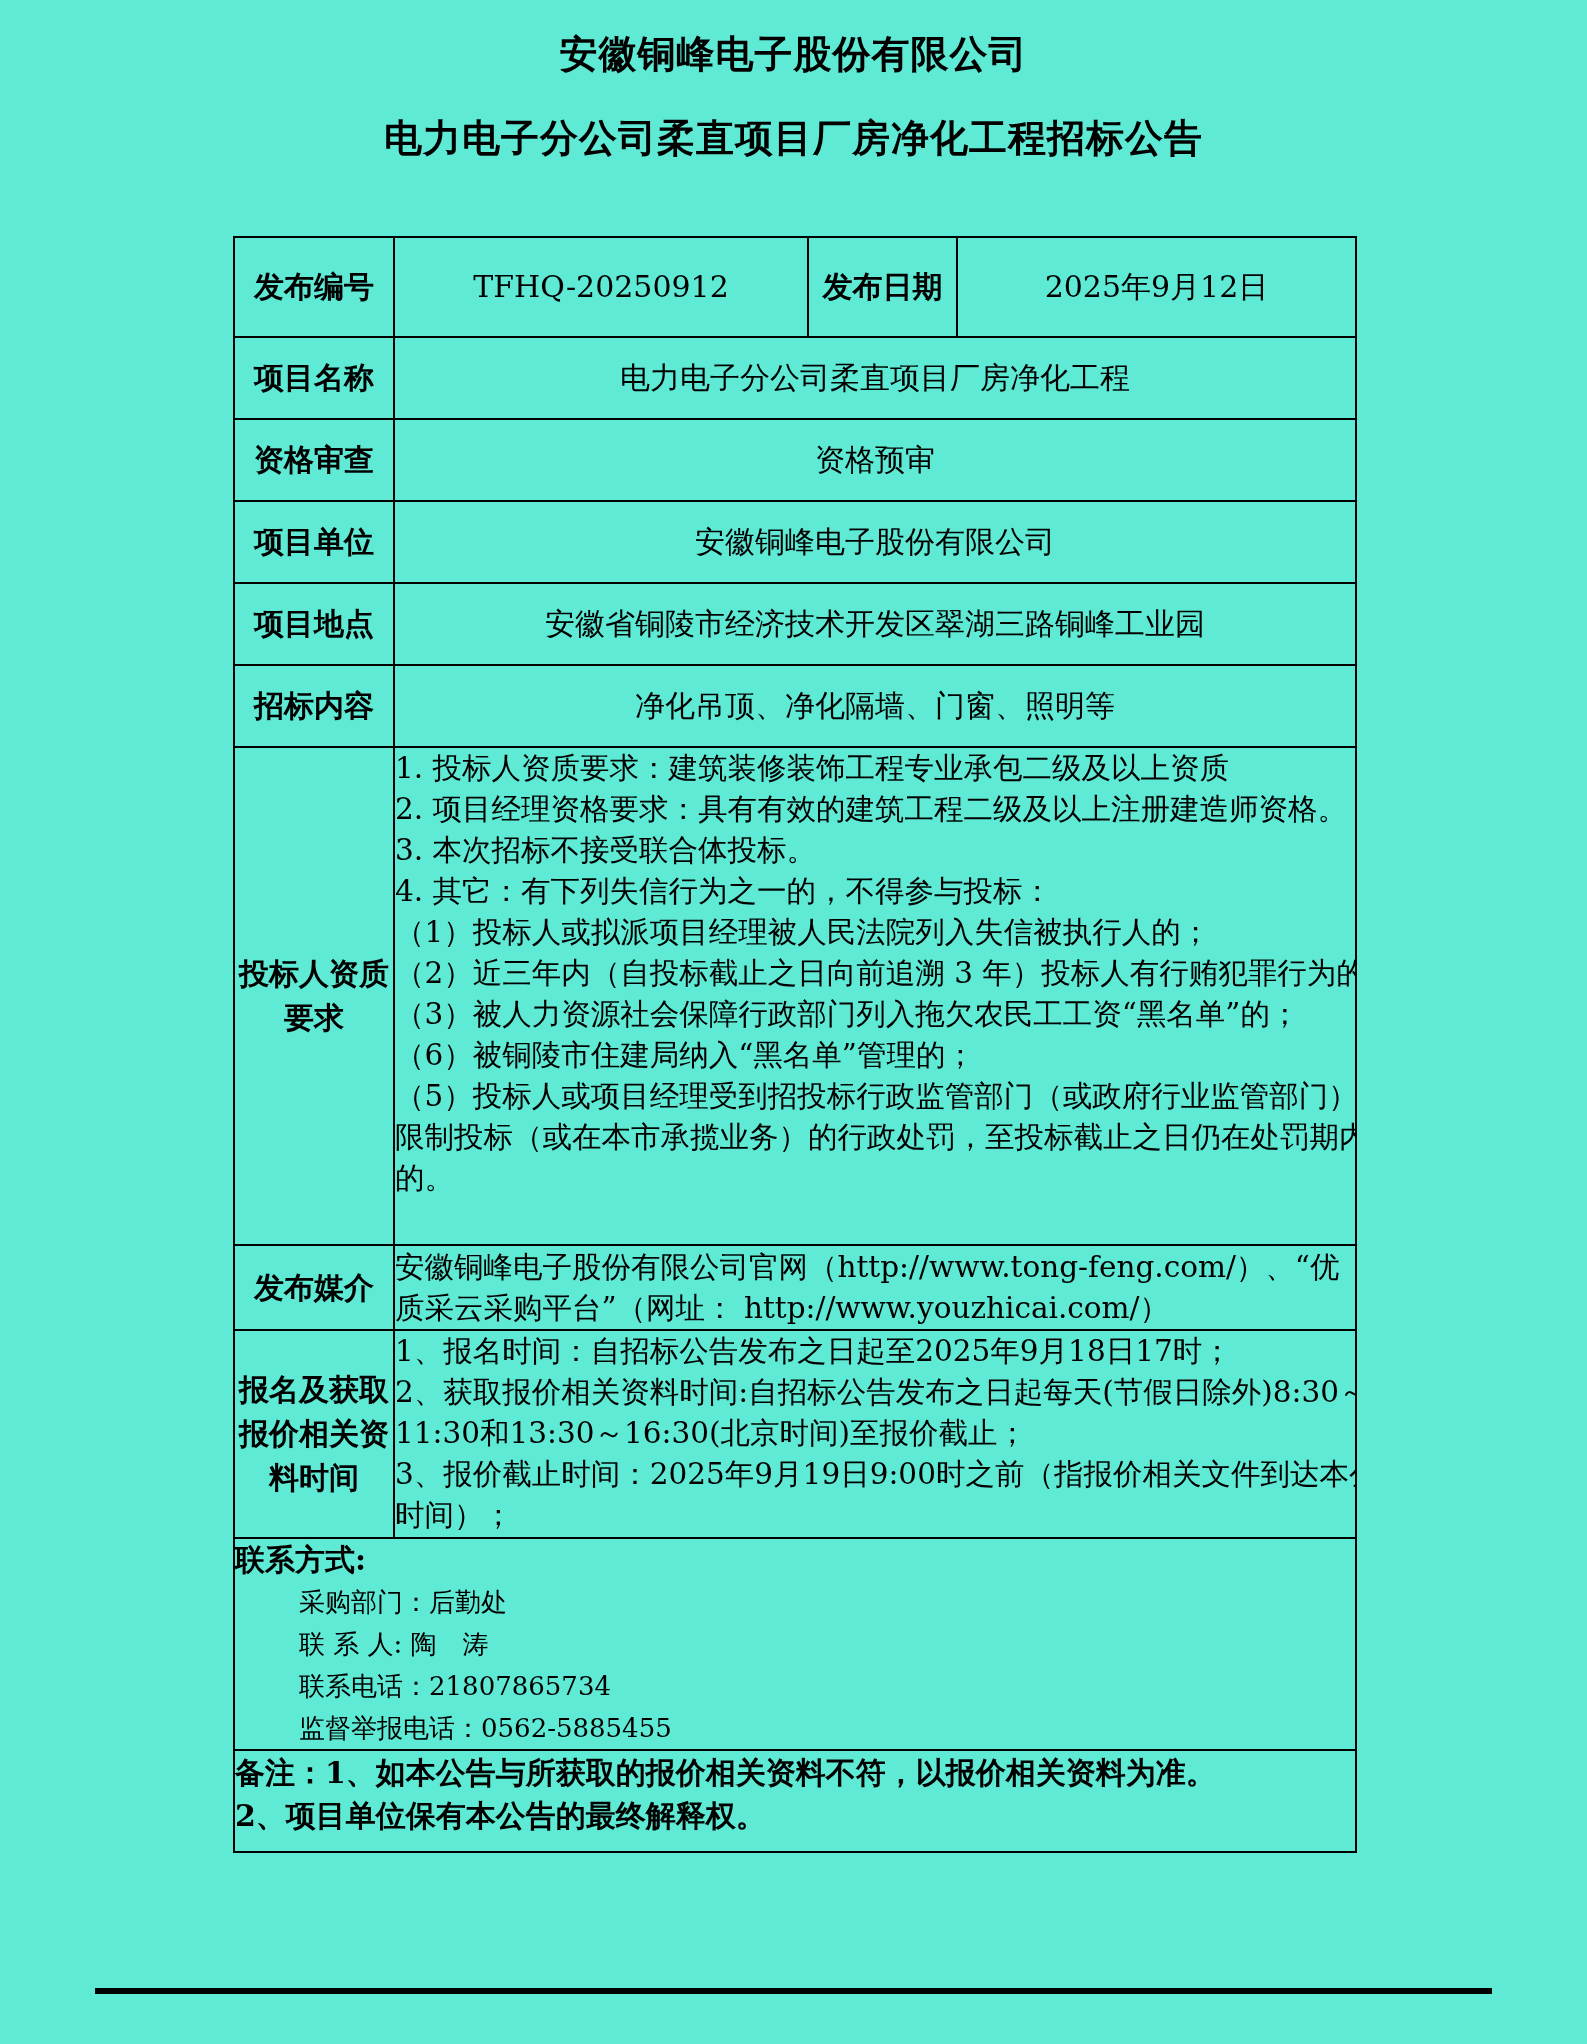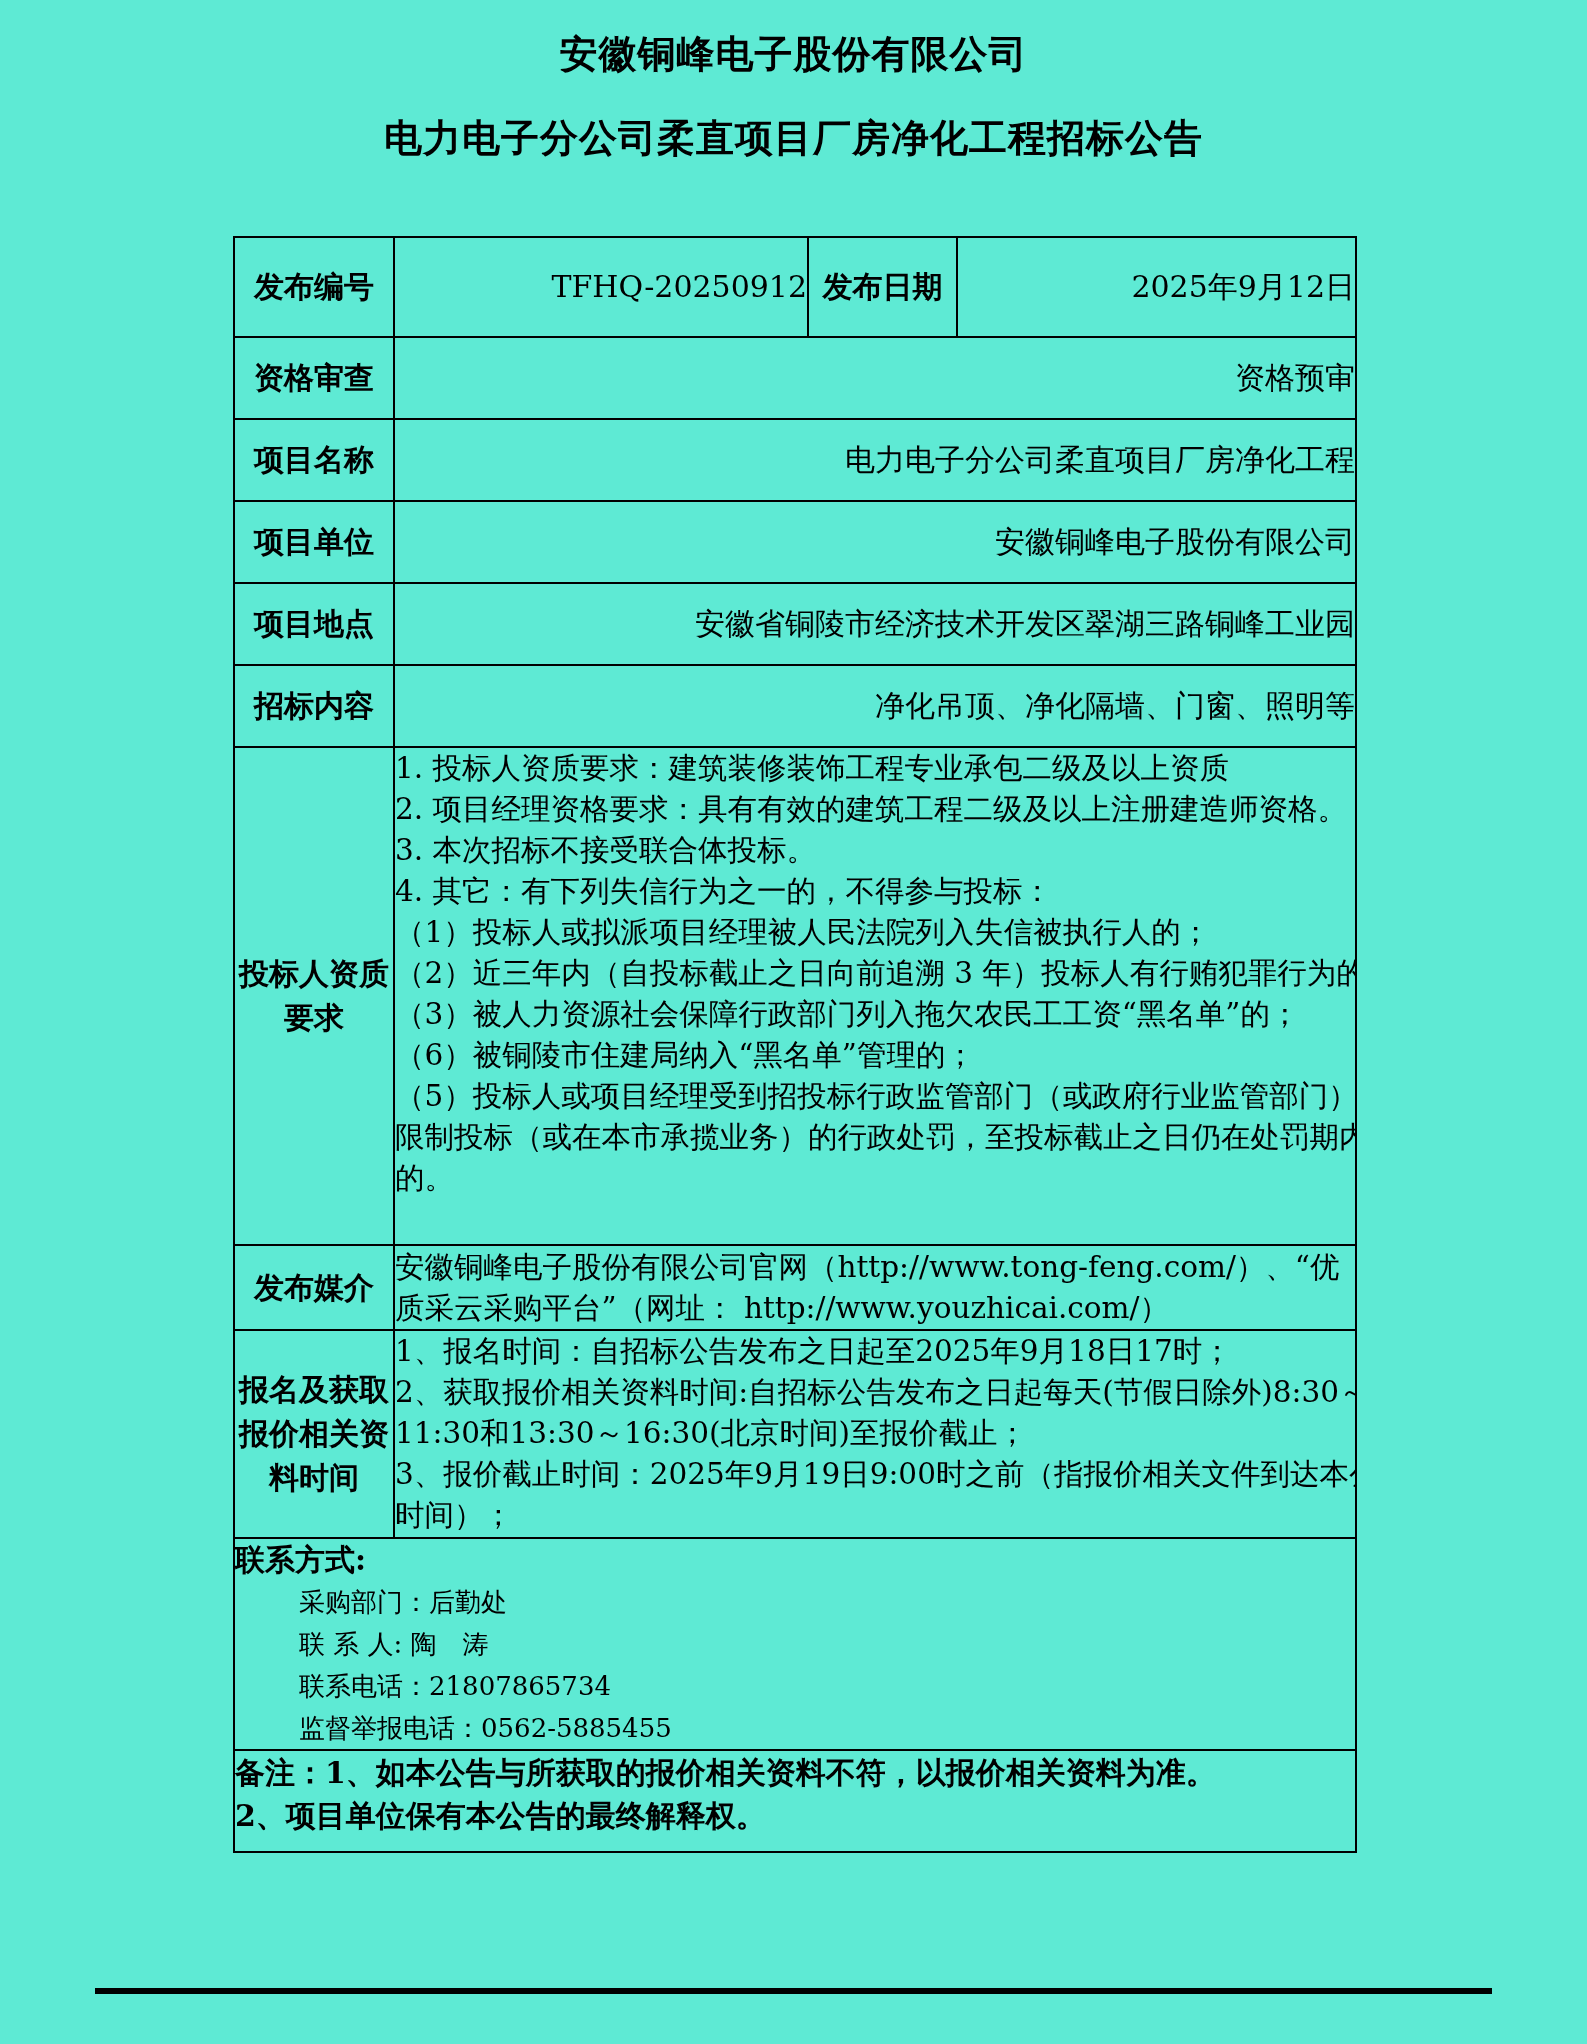--- a/index.html
+++ b/index.html
@@ -36,21 +36,21 @@
     padding: 0;
     overflow: hidden;
   }
   td.label-cell {
     font-weight: bold;
     text-align: center;
     vertical-align: middle;
     line-height: 44px;
   }
   td.value-cell {
-    text-align: right;
+    text-align: center;
     vertical-align: middle;
     padding-left: 10px;
     line-height: 40px;
   }
   tr.r-head { height: 100px; padding-left: 33px; }
   tr.r-single { height: 82px; }
   tr.r-qual { height: 498px; }
   tr.r-media { height: 85px; }
   tr.r-signup { height: 208px; }
   tr.r-contact { height: 212px; }
@@ -118,27 +118,27 @@
 
     <tbody>
         <tr class="r-head">
       <td class="label-cell">发布编号</td>
       <td class="value-cell">TFHQ-20250912</td>
       <td class="label-cell">发布日期</td>
       <td class="value-cell">2025年9月12日</td>
     </tr>
 
     <tr class="r-single">
+      <td class="label-cell">项目名称</td>
+      <td class="value-cell" colspan="3">电力电子分公司柔直项目厂房净化工程</td>
+    </tr>
+
+    <tr class="r-single">
       <td class="label-cell">资格审查</td>
       <td class="value-cell" colspan="3">资格预审</td>
-    </tr>
-
-    <tr class="r-single">
-      <td class="label-cell">项目名称</td>
-      <td class="value-cell" colspan="3">电力电子分公司柔直项目厂房净化工程</td>
     </tr>
 
     <tr class="r-single">
       <td class="label-cell">项目单位</td>
       <td class="value-cell" colspan="3">安徽铜峰电子股份有限公司</td>
     </tr>
 
     <tr class="r-single">
       <td class="label-cell">项目地点</td>
       <td class="value-cell" colspan="3">安徽省铜陵市经济技术开发区翠湖三路铜峰工业园</td>

